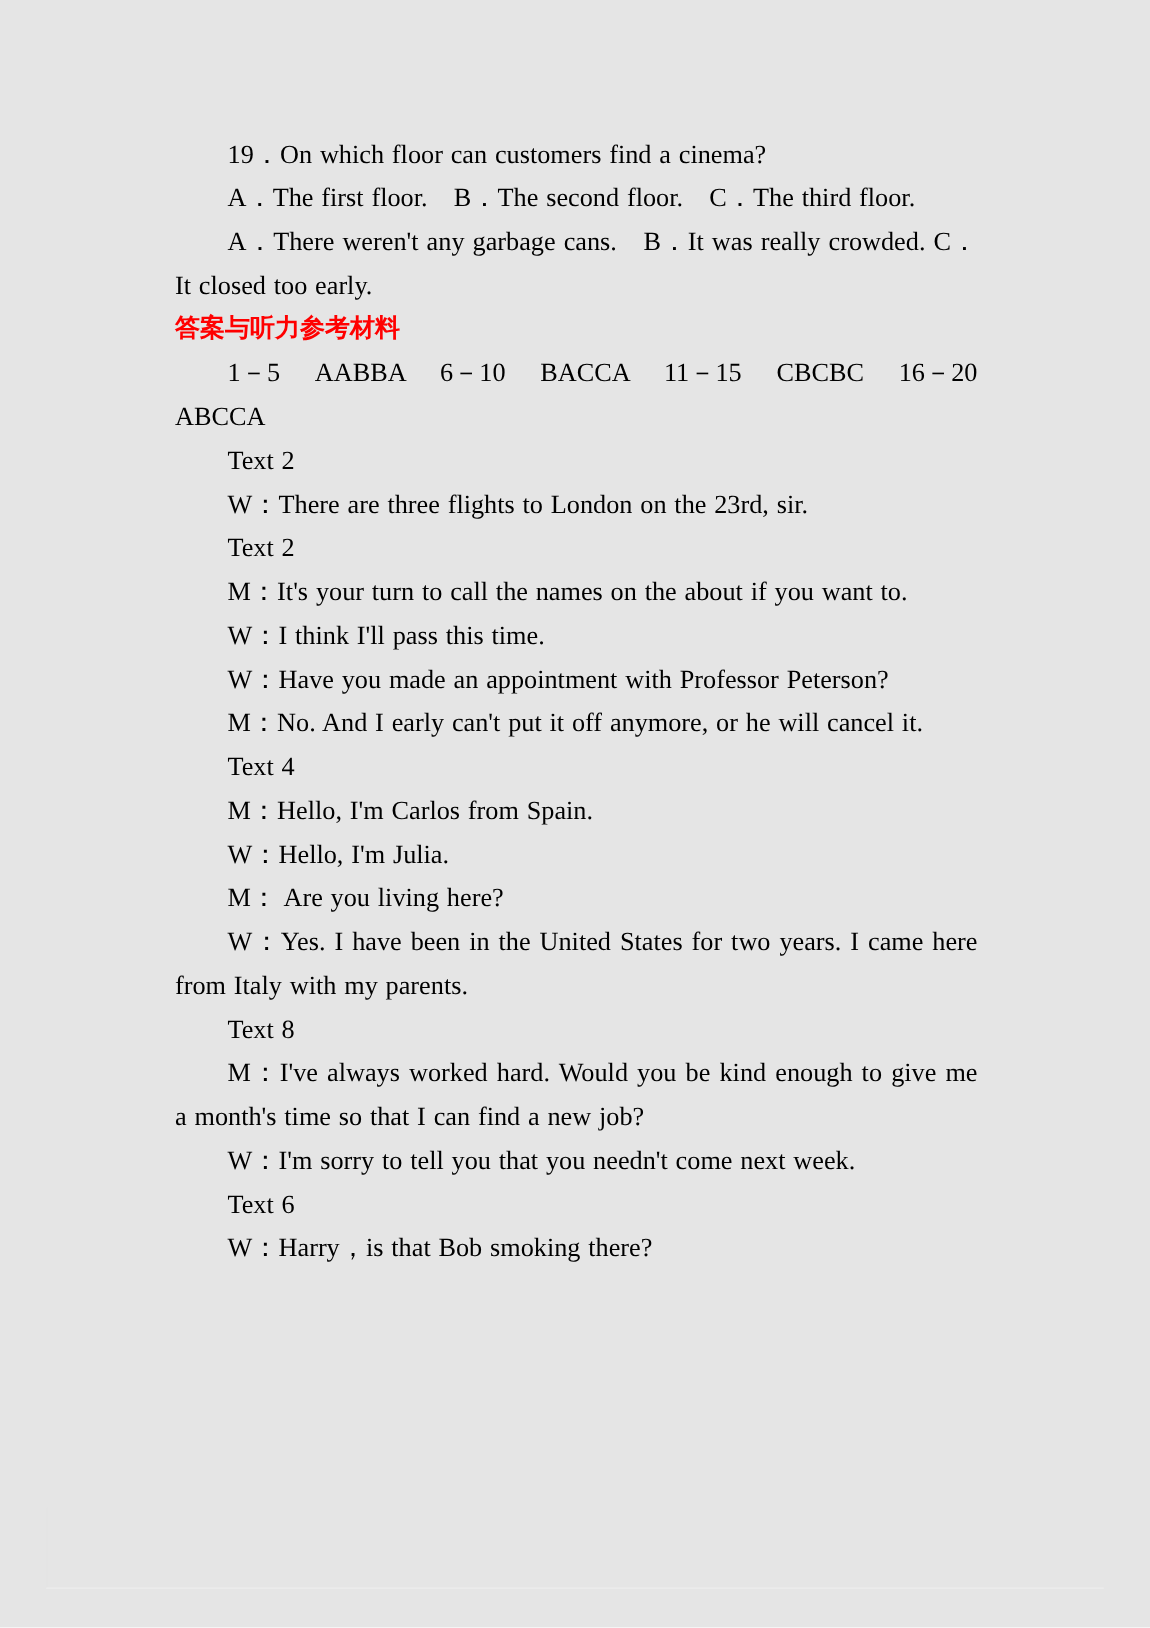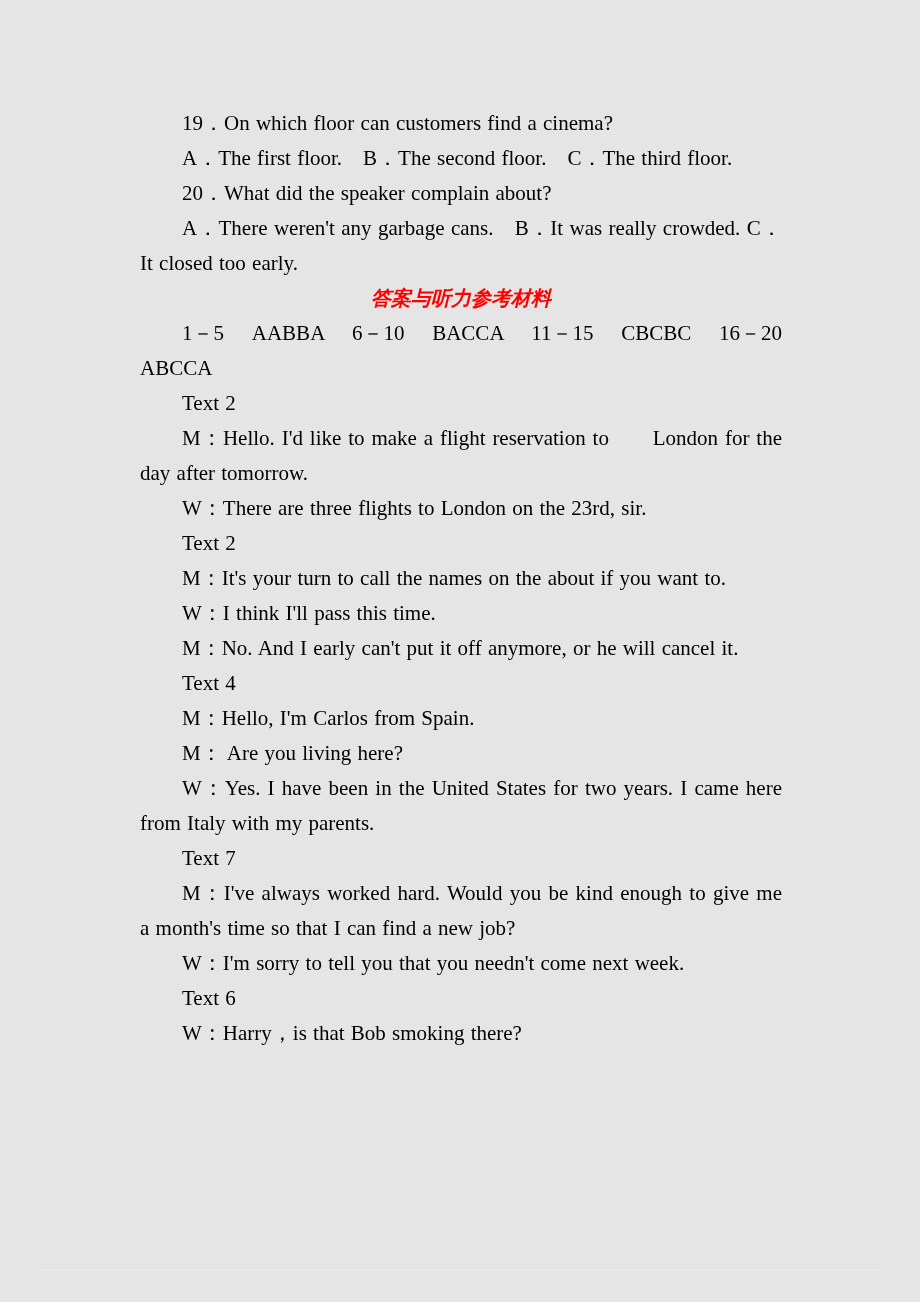--- a/index.html
+++ b/index.html
@@ -29,26 +29,24 @@
     line-height: 35px;
     text-align: justify;
     text-justify: inter-word;
     text-indent: 42px;
     word-spacing: 1px;
   }
   .heading {
     margin: 0;
     padding: 0;
     line-height: 35px;
-    text-align: center;
     text-indent: 0;
     font-family: "Liberation Sans", "DejaVu Sans", sans-serif;
     font-weight: 700;
     font-size: 20px;
-    font-style: italic;
   }
   .page-mark-v {
     position: absolute;
     left: 37px;
     top: 1206px;
     width: 1px;
     height: 65px;
     background: #e4e4e4;
   }
   .page-mark-h {
@@ -61,43 +59,43 @@
   }
 </style>
 </head>
 <body>
 
 <div class="page">
   <div class="content">
 
     <p class="para">19．On which floor can customers find a cinema?</p>
     <p class="para">A．The first floor.　B．The second floor.　C．The third floor.</p>
-    <p class="para">20．What did the speaker complain about?</p>
     <p class="para">A．There weren't any garbage cans.　B．It was really crowded. C．It closed too early.</p>
 
     <p class="heading" id="answers-heading" style="color: rgb(255, 0, 0);">答案与听力参考材料</p>
 
     <p class="para">1－5　AABBA　6－10　BACCA　11－15　CBCBC　16－20 ABCCA</p>
 
     <p class="para">Text 2</p>
-    <p class="para">M：Hello. I'd like to make a flight reservation to　　London for the day after tomorrow.</p>
     <p class="para">W：There are three flights to London on the 23rd, sir.</p>
 
     <p class="para">Text 2</p>
     <p class="para">M：It's your turn to call the names on the about if you want to.</p>
     <p class="para">W：I think I'll pass this time.</p>
 
+    <p class="para">W：Have you made an appointment with Professor Peterson?</p>
     <p class="para">M：No. And I early can't put it off anymore, or he will cancel it.</p>
 
     <p class="para">Text 4</p>
     <p class="para">M：Hello, I'm Carlos from Spain.</p>
+    <p class="para">W：Hello, I'm Julia.</p>
     <p class="para">M： Are you living here?</p>
     <p class="para">W：Yes. I have been in the United States for two years. I came here from Italy with my parents.</p>
 
-    <p class="para">Text 7</p>
+    <p class="para">Text 8</p>
     <p class="para">M：I've always worked hard. Would you be kind enough to give me a month's time so that I can find a new job?</p>
     <p class="para">W：I'm sorry to tell you that you needn't come next week.</p>
 
     <p class="para">Text 6</p>
     <p class="para">W：Harry，is that Bob smoking there?</p>
 
   </div>
 
   <div class="page-mark-v"></div>
   <div class="page-mark-h"></div>

